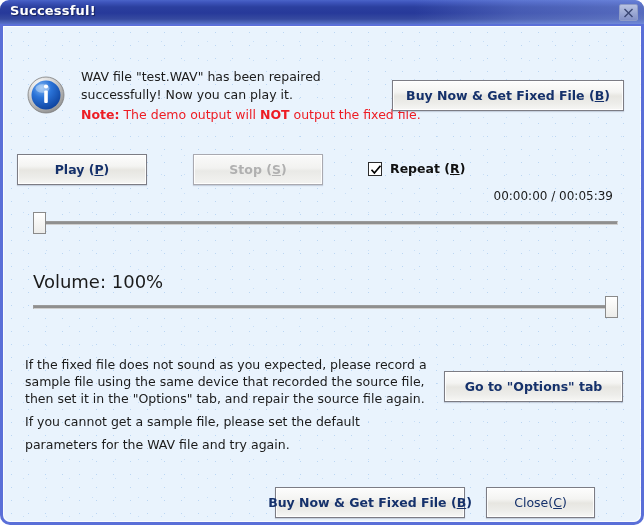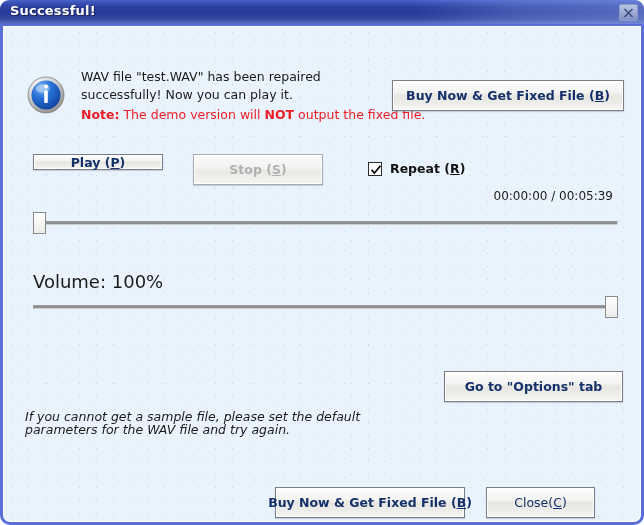--- a/index.html
+++ b/index.html
@@ -151,21 +151,21 @@
   }
   .btn.disabled {
     color: #b0b0b0;
     background: linear-gradient(to bottom, #fafafa 0%, #f2f2f0 45%, #e9e9e6 55%, #f3f3f1 100%);
     border-color: #a9a9b0;
     cursor: default;
   }
   .btn u { text-decoration: underline; }
 
   #btn-buy-top { left: 389px; top: 54px; width: 232px; height: 31px; }
-  #btn-play    { left: 30px;  top: 128px; width: 130px; height: 16px; justify-content: center; }
+  #btn-play    { left: 14px;  top: 128px; width: 130px; height: 31px; justify-content: center; }
   #btn-stop    { left: 190px; top: 128px; width: 130px; height: 31px; }
   #btn-options { left: 441px; top: 345px; width: 179px; height: 31px; }
   #btn-buy-bot { left: 272px; top: 461px; width: 190px; height: 31px; }
   #btn-close   { left: 483px; top: 461px; width: 109px; height: 31px; font-weight: normal; }
 
   
   #repeat-wrap {
     position: absolute;
     left: 365px; top: 135px;
     display: flex;
@@ -243,23 +243,22 @@
     width: 410px;
     font-size: 12.5px;
     line-height: 17px;
     color: #1b1b1b;
   }
   #para2 {
     position: absolute;
     left: 22px; top: 384px;
     width: 410px;
     font-size: 12.5px;
-    line-height: 13px;
-    color: #1b1b1b;
-    font-style: italic;
+    line-height: 23px;
+    color: #1b1b1b;
   }
 </style>
 </head>
 <body>
 
 <div id="window">
 
   <div id="titlebar">
     <span id="title-text">Successful!</span>
     <div id="close-box">
@@ -287,21 +286,21 @@
       <circle cx="19" cy="19" r="18" fill="url(#ringg)" stroke="#7e7e7e" stroke-width="0.8"></circle>
       <circle cx="19" cy="19" r="14.5" fill="url(#ballg)"></circle>
       <ellipse cx="15.5" cy="12.5" rx="7" ry="4.2" fill="rgba(255,255,255,0.35)"></ellipse>
       <circle cx="19" cy="10.5" r="2.1" fill="#ffffff"></circle>
       <rect x="17.2" y="14.5" width="3.6" height="12.5" rx="1.1" fill="#ffffff"></rect>
     </svg>
 
     <div id="msg-line">WAV file "test.WAV" has been repaired successfully! Now you can play it.</div>
 
     <div id="note-line">
-      <b>Note:</b><span> The demo version will </span><b>NOT</b><span> output the fixed file.</span>
+      <b>Note:</b><span> The demo output will </span><b>NOT</b><span> output the fixed file.</span>
     </div>
 
     <div class="btn" id="btn-buy-top">
       <span>Buy Now &amp; Get Fixed File (<u>B</u>)</span>
     </div>
 
     <div class="btn" id="btn-play">
       <span>Play (<u>P</u>)</span>
     </div>
 
@@ -325,20 +324,21 @@
       <div class="thumb"></div>
     </div>
 
     <div id="volume-label">Volume: 100%</div>
 
     <div class="slider" id="slider-volume">
       <div class="track"></div>
       <div class="thumb"></div>
     </div>
 
+    <div id="para1">If the fixed file does not sound as you expected, please record a sample file using the same device that recorded the source file, then set it in the "Options" tab, and repair the source file again.</div>
     <div id="para2">If you cannot get a sample file, please set the default parameters for the WAV file and try again.</div>
 
     <div class="btn" id="btn-options">
       <span>Go to "Options" tab</span>
     </div>
 
     <div class="btn" id="btn-buy-bot">
       <span>Buy Now &amp; Get Fixed File (<u>B</u>)</span>
     </div>
 

